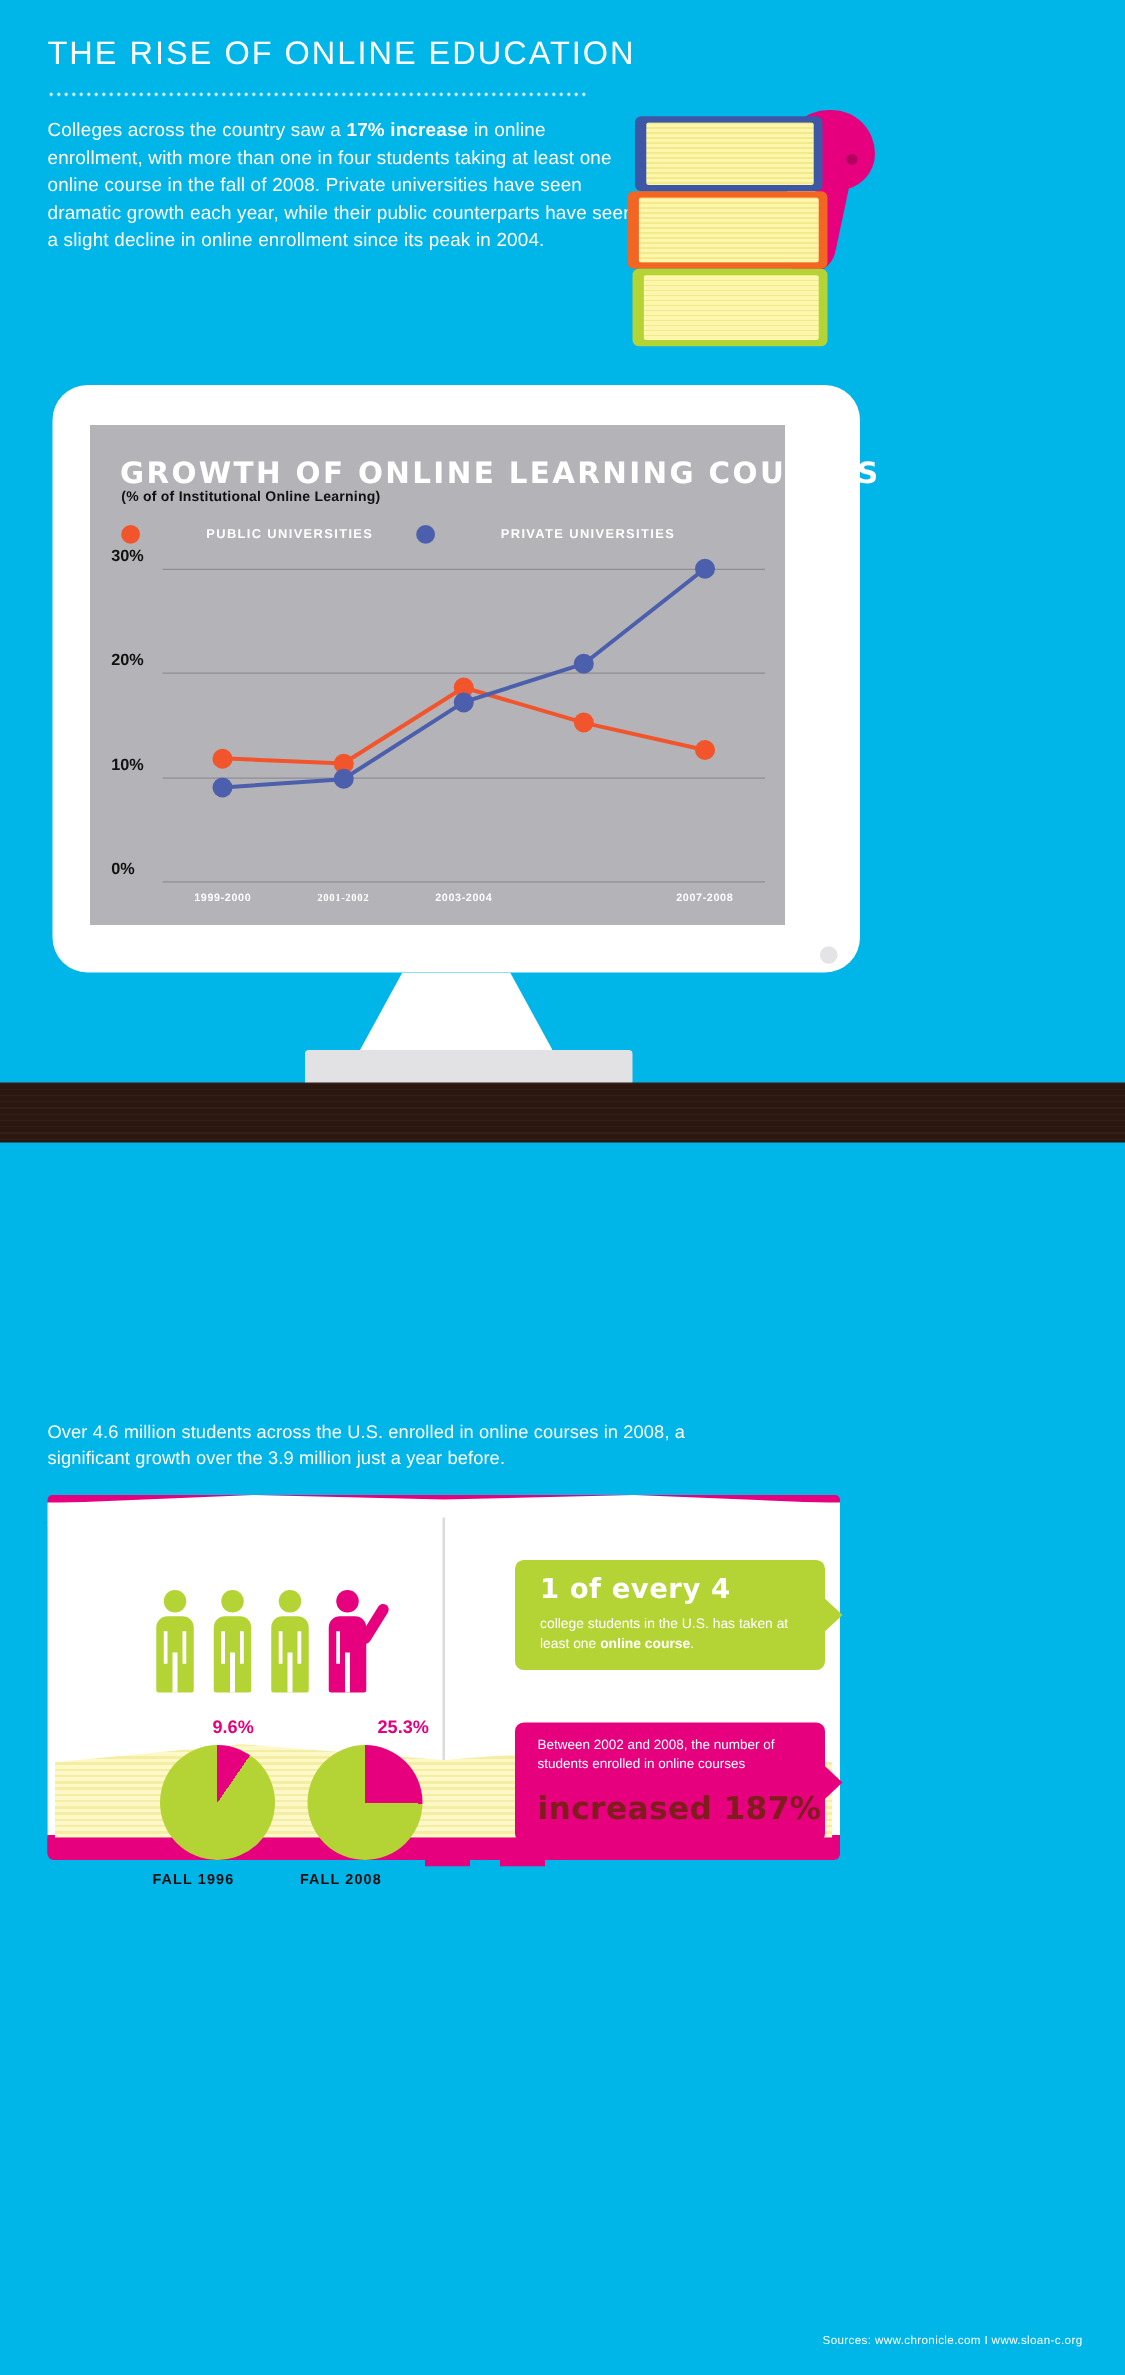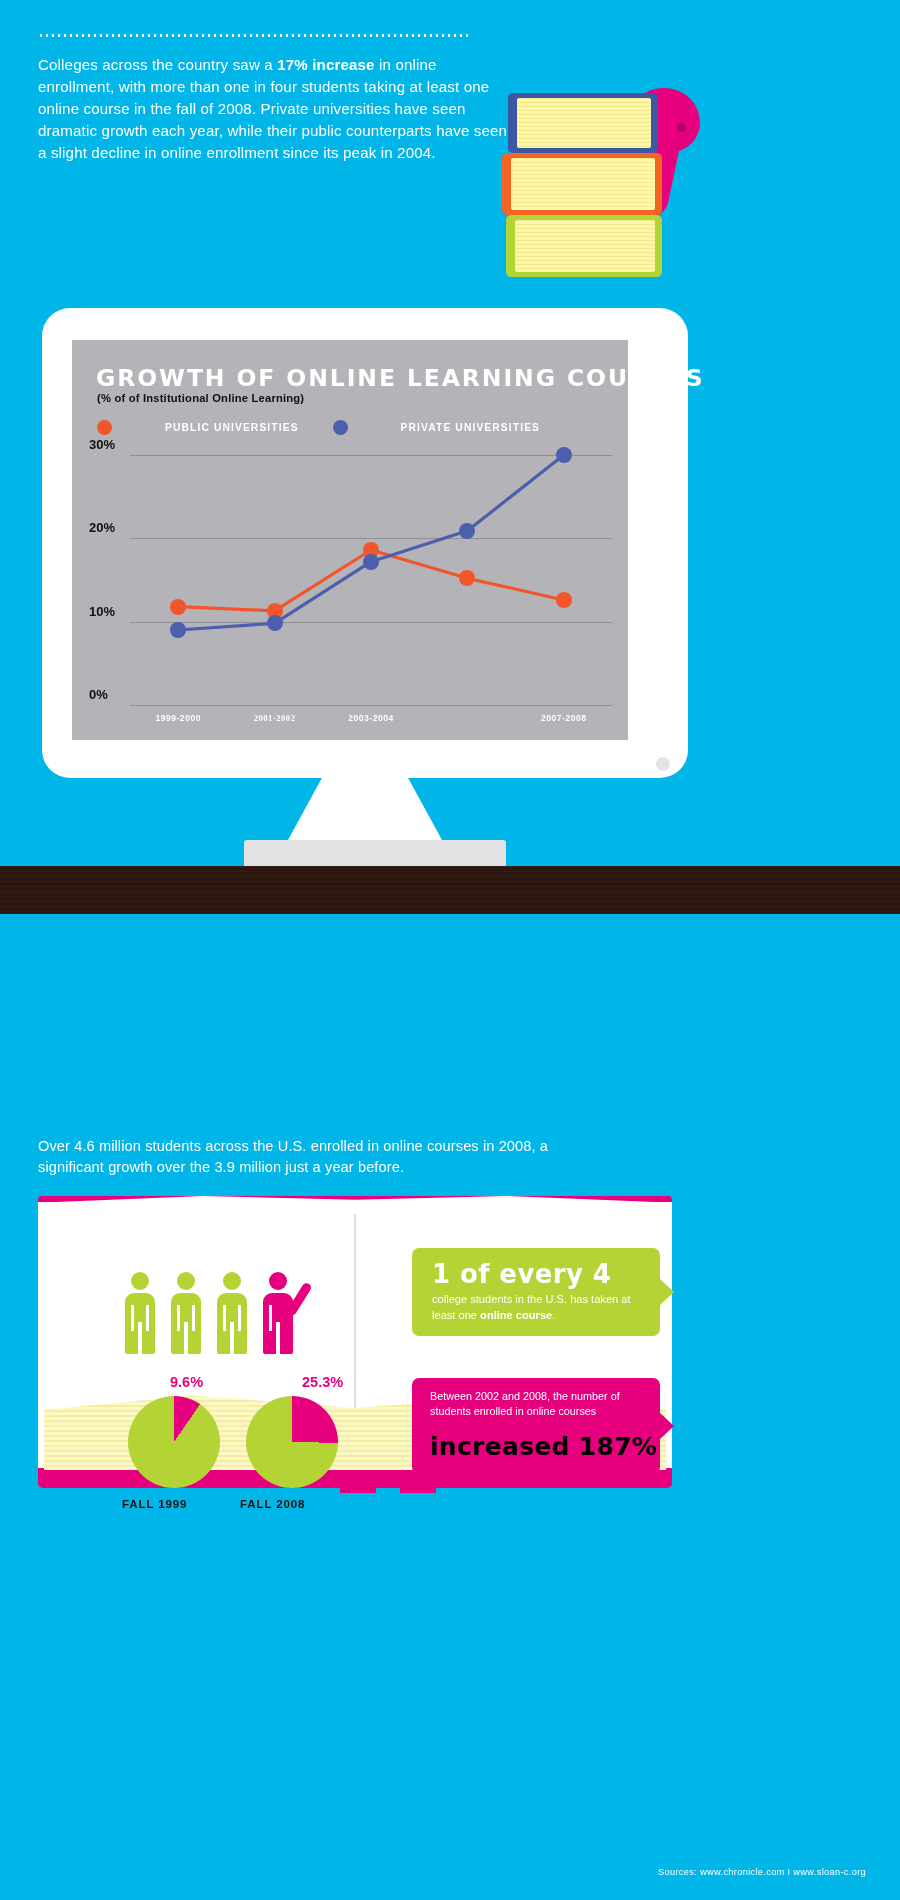--- a/index.html
+++ b/index.html
@@ -172,52 +172,53 @@
   
   .callout-green {
     position:absolute; left:412px; top:1248px; width:248px; height:88px;
     background:#b4d335; border-radius:7px;
   }
   .callout-green:after {
     content:""; position:absolute; right:-14px; top:30px;
     border-top:14px solid transparent; border-bottom:14px solid transparent;
     border-left:15px solid #b4d335;
   }
-  .co-g-h { position:absolute; left:432px; top:1259px; font-size:26px;
+  .co-g-h { position:absolute; left:432px; top:1259px; font-size:22px;
     font-weight:700; color:#ffffff; letter-spacing:.4px;
     font-family:"DejaVu Sans",sans-serif; }
   .co-g-b { position:absolute; left:432px; top:1292px; width:214px;
     font-size:11.1px; color:#ffffff; line-height:1.4; }
   .co-g-b b { font-weight:700; }
 
   .callout-pink {
     position:absolute; left:412px; top:1378px; width:248px; height:96px;
     background:#e6007e; border-radius:7px;
   }
   .callout-pink:after {
     content:""; position:absolute; right:-14px; top:34px;
     border-top:14px solid transparent; border-bottom:14px solid transparent;
     border-left:15px solid #e6007e;
   }
   .co-p-b { position:absolute; left:430px; top:1389px; width:218px;
     font-size:10.8px; color:#ffffff; line-height:1.38; }
   .co-p-h { position:absolute; left:430px; top:1432px; font-size:25px;
-    font-weight:700; color:#000000; letter-spacing:.3px;
+    font-weight:700; color:#7f1d1d; letter-spacing:.3px;
     font-family:"DejaVu Sans",sans-serif;text-align:right; }
 
   
   .footer { position:absolute; right:34px; top:1867px; font-size:9.3px;
     color:#ffffff; letter-spacing:.3px; }
 </style>
 </head>
 <body>
 
 <div class="stage">
 
   <div class="hero">
+    <div class="subtitle">THE RISE OF ONLINE EDUCATION</div>
     <div class="dotline"></div>
     <div class="intro"><span>Colleges across the country saw a </span><b>17% increase</b><span> in online enrollment, with more than one in four students taking at least one online course in the fall of 2008. Private universities have seen dramatic growth each year, while their public counterparts have seen a slight decline in online enrollment since its peak in 2004.</span></div>
   </div>
 
   <div class="books">
     <div class="bmark-tail"></div>
     <div class="bmark"></div>
     <div class="bmark-dot"></div>
     <div class="bmark-clip"></div>
     <div class="bk bk1">
@@ -319,21 +320,21 @@
         <div class="p-armgap-l"></div>
         <div class="p-leggap"></div>
         <div class="p-arm-up"></div>
       </div>
     </div>
   <div id="pies">
       <div class="pie-wrap" style="left: 128px; top: 1396px;">
         <div class="pie" style="background: conic-gradient(rgb(230, 0, 126) 0deg, rgb(230, 0, 126) 34.56deg, rgb(180, 211, 53) 34.56deg, rgb(180, 211, 53) 360deg);"></div>
       </div>
       <div class="pie-lbl" style="left: 170px; top: 1374px;">9.6%</div>
-      <div class="pie-cap" style="left: 122px; top: 1498px;">FALL 1999</div>
+      <div class="pie-cap" style="left: 122px; top: 1498px;">FALL 1996</div>
       <div class="pie-wrap" style="left: 246px; top: 1396px;">
         <div class="pie" style="background: conic-gradient(rgb(230, 0, 126) 0deg, rgb(230, 0, 126) 91.08deg, rgb(180, 211, 53) 91.08deg, rgb(180, 211, 53) 360deg);"></div>
       </div>
       <div class="pie-lbl" style="left: 302px; top: 1374px; text-align: right;">25.3%</div>
       <div class="pie-cap" style="left: 240px; top: 1498px;">FALL 2008</div>
     </div>
 
 
   <div class="callout-green"></div>
   <div class="co-g-h">1 of every 4</div>

